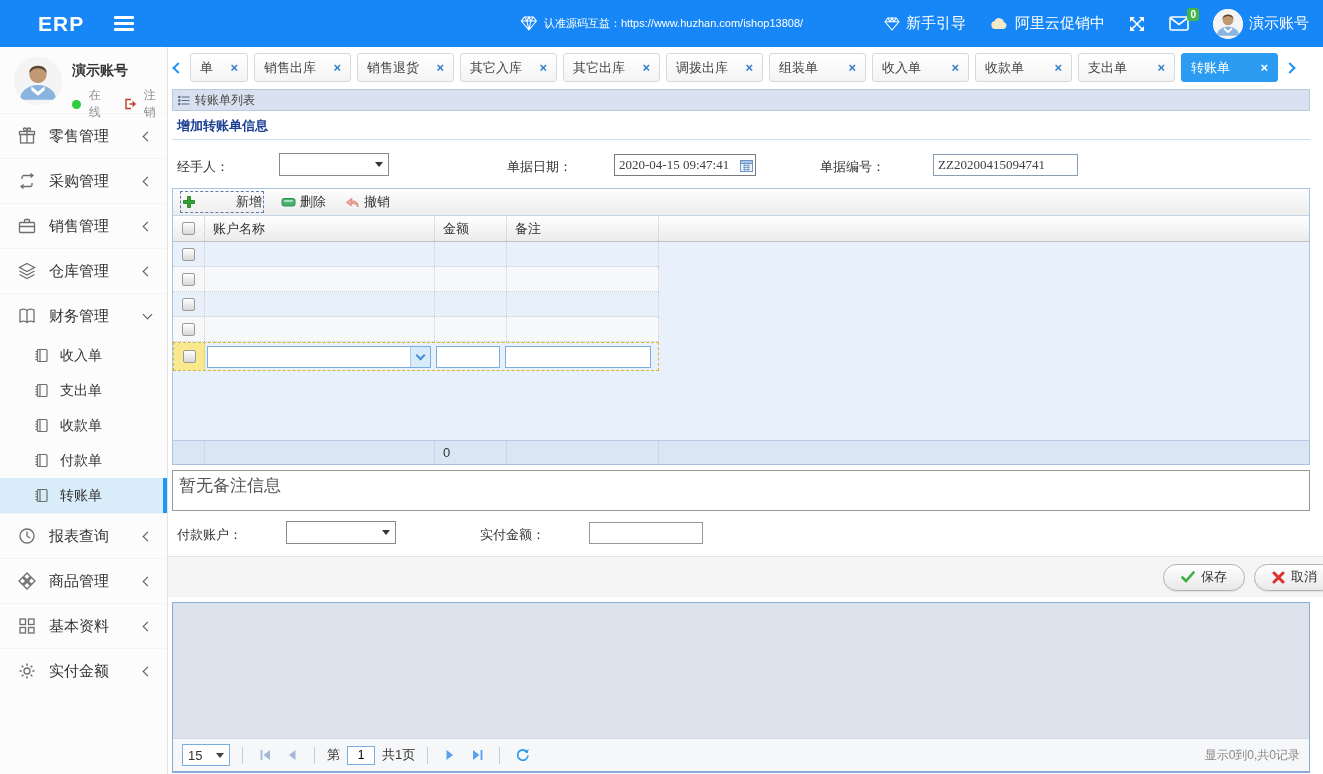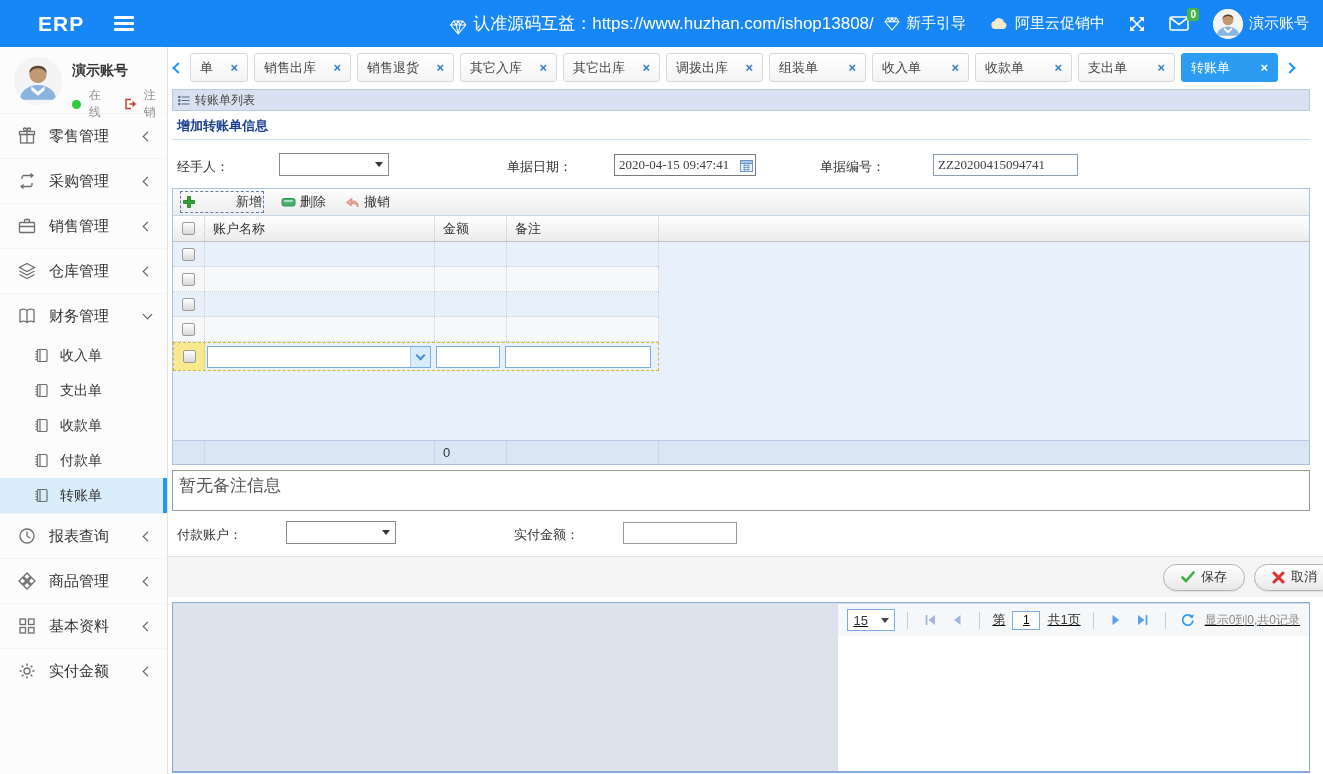--- a/index.html
+++ b/index.html
@@ -4,21 +4,21 @@
 <style>
   * { margin:0; padding:0; box-sizing:border-box; }
   html,body { width:1323px; height:774px; overflow:hidden; background:#fff;
     font-family:"Liberation Sans","DejaVu Sans",sans-serif; }
 
   
   .topbar { height:47px; background:#1787f7; display:flex; align-items:center; color:#fff; position:relative; }
   .logo { font-size:21px; font-weight:bold; margin-left:38px; letter-spacing:1px; }
   .burger { margin-left:30px; cursor:pointer; }
   .burger div { width:20px; height:3px; background:#fff; margin:3px 0; border-radius:1px; }
-  .tb-center { position:absolute; left:50%; transform:translateX(-50%); display:flex; align-items:flex-end; gap:7px; font-size:17px; }
+  .tb-center { position:absolute; left:50%; transform:translateX(-50%); display:flex; align-items:flex-start; gap:7px; font-size:11px; }
   .tb-right { margin-left:auto; display:flex; align-items:center; gap:24px; margin-right:14px; font-size:15px; }
   .tb-item { display:flex; align-items:center; gap:6px; cursor:pointer; }
   .mail-wrap { position:relative; }
   .badge { position:absolute; top:-8px; right:-10px; background:#44b549; color:#fff; font-size:10px; line-height:13px; padding:0 3px; border-radius:3px; font-weight:bold; }
   .avatar { width:30px; height:30px; border-radius:50%; background:#fff; overflow:hidden; flex-shrink:0; }
 
   
   .page-body { display:flex; height:727px; }
   .sidebar { width:168px; flex-shrink:0; background:#fcfcfc; border-right:1px solid #e4e4e4; }
   .main { flex:1; min-width:0; padding:0 13px 0 4px; background:#fff; }
@@ -91,21 +91,21 @@
 
   
   .remarks { display:block; width:100%; height:41px; margin-top:5px; border:1px solid #9a9a9a; font-size:17px; color:#555; padding:3px 6px; resize:none; font-family:inherit; }
 
   
   .btn-strip { margin:10px -13px 0 -4px; height:41px; background:#f5f5f5; border-top:1px solid #e3e3e3; display:flex; align-items:center; justify-content:flex-end; gap:9px; }
   .pill { height:27px; border:1px solid #b3b3b3; border-radius:14px; background:linear-gradient(#ffffff,#e9e9e9); display:flex; align-items:center; gap:6px; padding:0 17px; font-size:13px; color:#333; cursor:pointer; box-shadow:0 1px 1px rgba(0,0,0,.08); }
   .pill.cancel { margin-right:-12px; }
 
   
-  .grid-panel { margin-top:5px; border:1px solid #88abd8; border-bottom-width:2px; height:171px; display:flex; flex-direction:row;text-decoration:underline; }
+  .grid-panel { margin-top:5px; border:1px solid #88abd8; border-bottom-width:2px; height:171px; display:flex; flex-direction:column; }
   .grid-empty { flex:1; background:#dde1eb; }
   .pager { height:33px; background:#f6f7f9; border-top:1px solid #d4d9e2; display:flex; align-items:center; padding:0 9px; font-size:13px; color:#333; gap:7px; }
   .psel { width:48px; height:22px; border:1px solid #79aede; background:#fff; display:flex; align-items:center; justify-content:space-between; padding:0 5px; cursor:pointer; font-size:13px; }
   .psel .caret { border-top-color:#444; }
   .vsep { width:1px; height:17px; background:#ccc; margin:0 5px; }
   .pbtn { display:flex; align-items:center; justify-content:center; width:20px; cursor:pointer; }
   .pginput { width:28px; height:19px; border:1px solid #79aede; text-align:center; font-size:12px; font-family:inherit; }
   .pinfo { margin-left:auto; color:#888; font-size:12px; }
 </style>
 </head>
@@ -524,21 +524,21 @@
     </div>
   </div>
 
   <textarea class="remarks" style="">暂无备注信息</textarea>
 
   <div class="form-row" style="margin-top:9px">
     <span class="lbl">付款账户：</span>
     <div class="sel" style="width:110px;margin-left:12px">
           <span class="caret"></span>
         </div>
-    <span class="lbl" style="margin-left:86px">实付金额：</span>
+    <span class="lbl" style="margin-left:52px">实付金额：</span>
     <input class="txt" style="width: 114px; margin-left: 12px; border-color: rgb(153, 153, 153);">
   </div>
 
   <div class="btn-strip">
     <button class="pill">
       <svg width="14" height="12" viewBox="0 0 14 12">
             <path d="M1.5 6.5 L5 10 12.5 1.5" fill="none" stroke="#3cb043" stroke-width="2.6" stroke-linecap="round"></path>
           </svg>
       <span>保存</span>
     </button>

